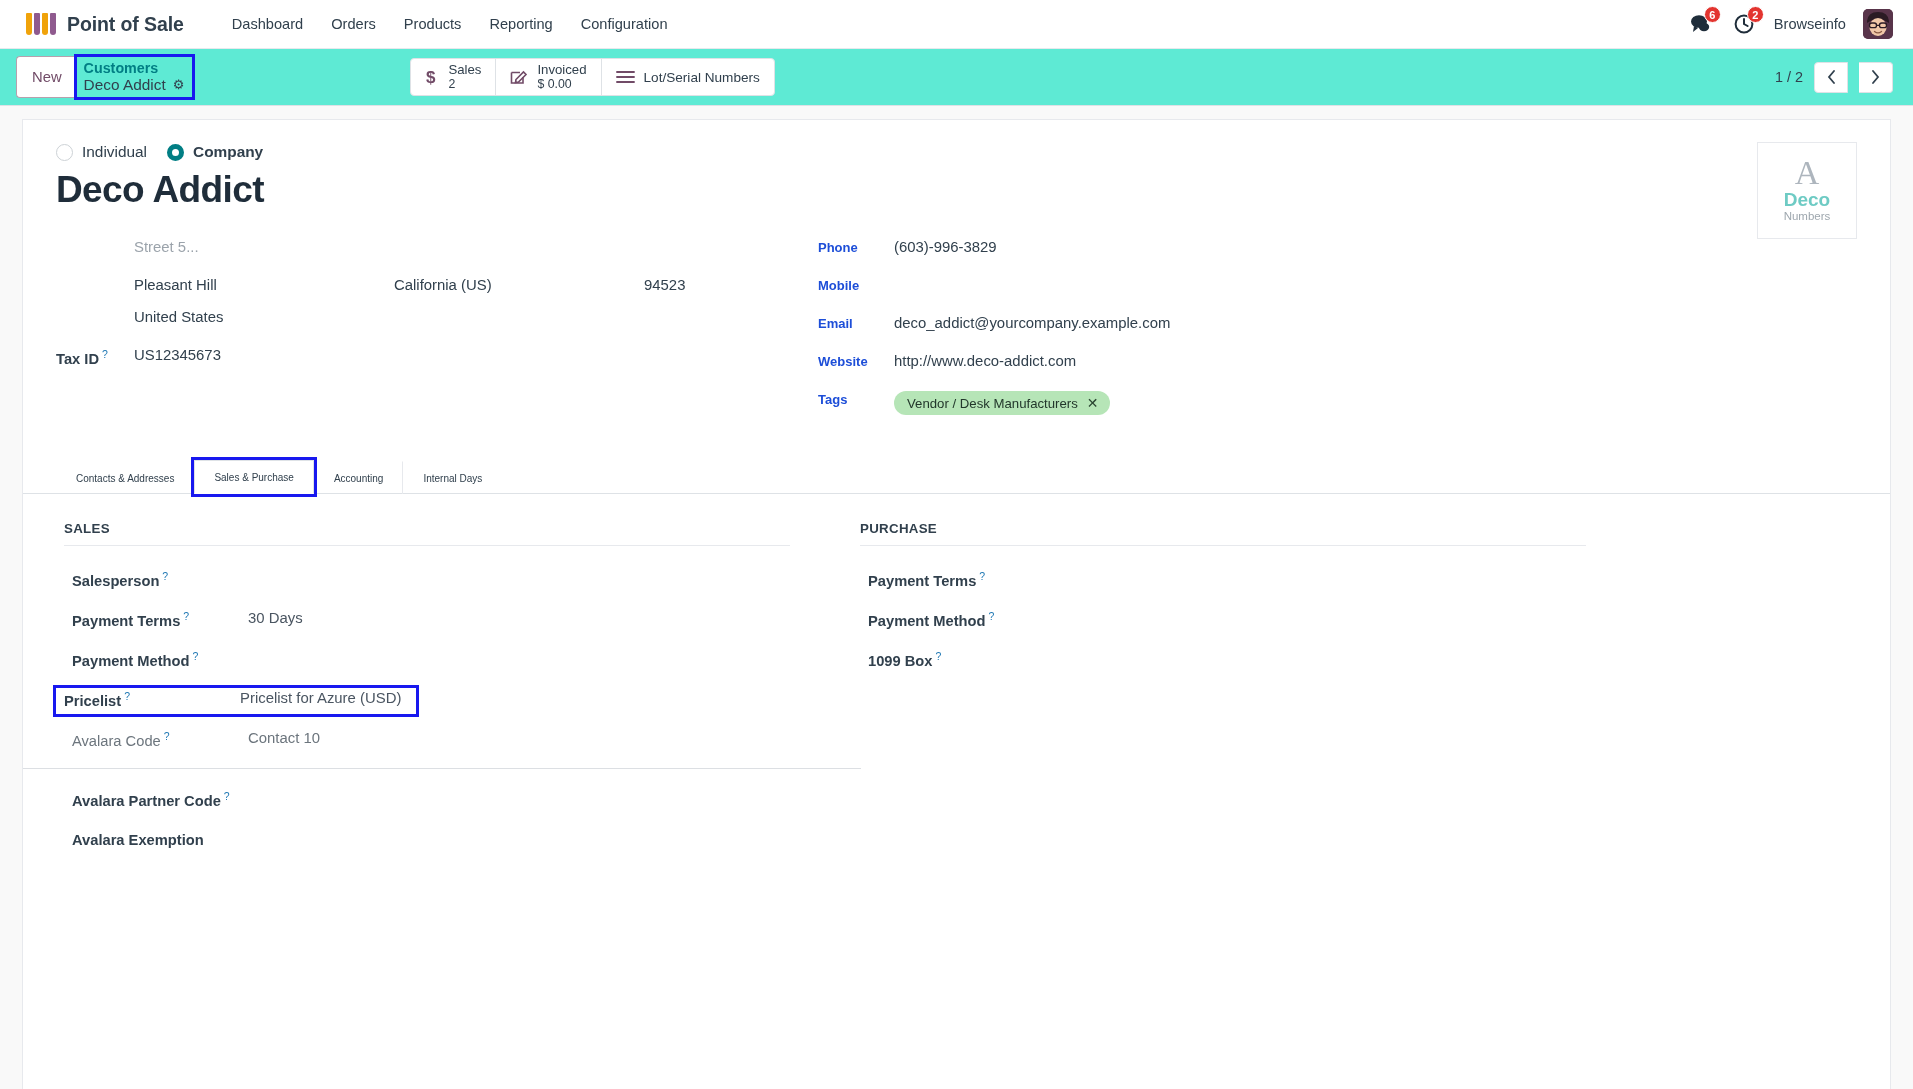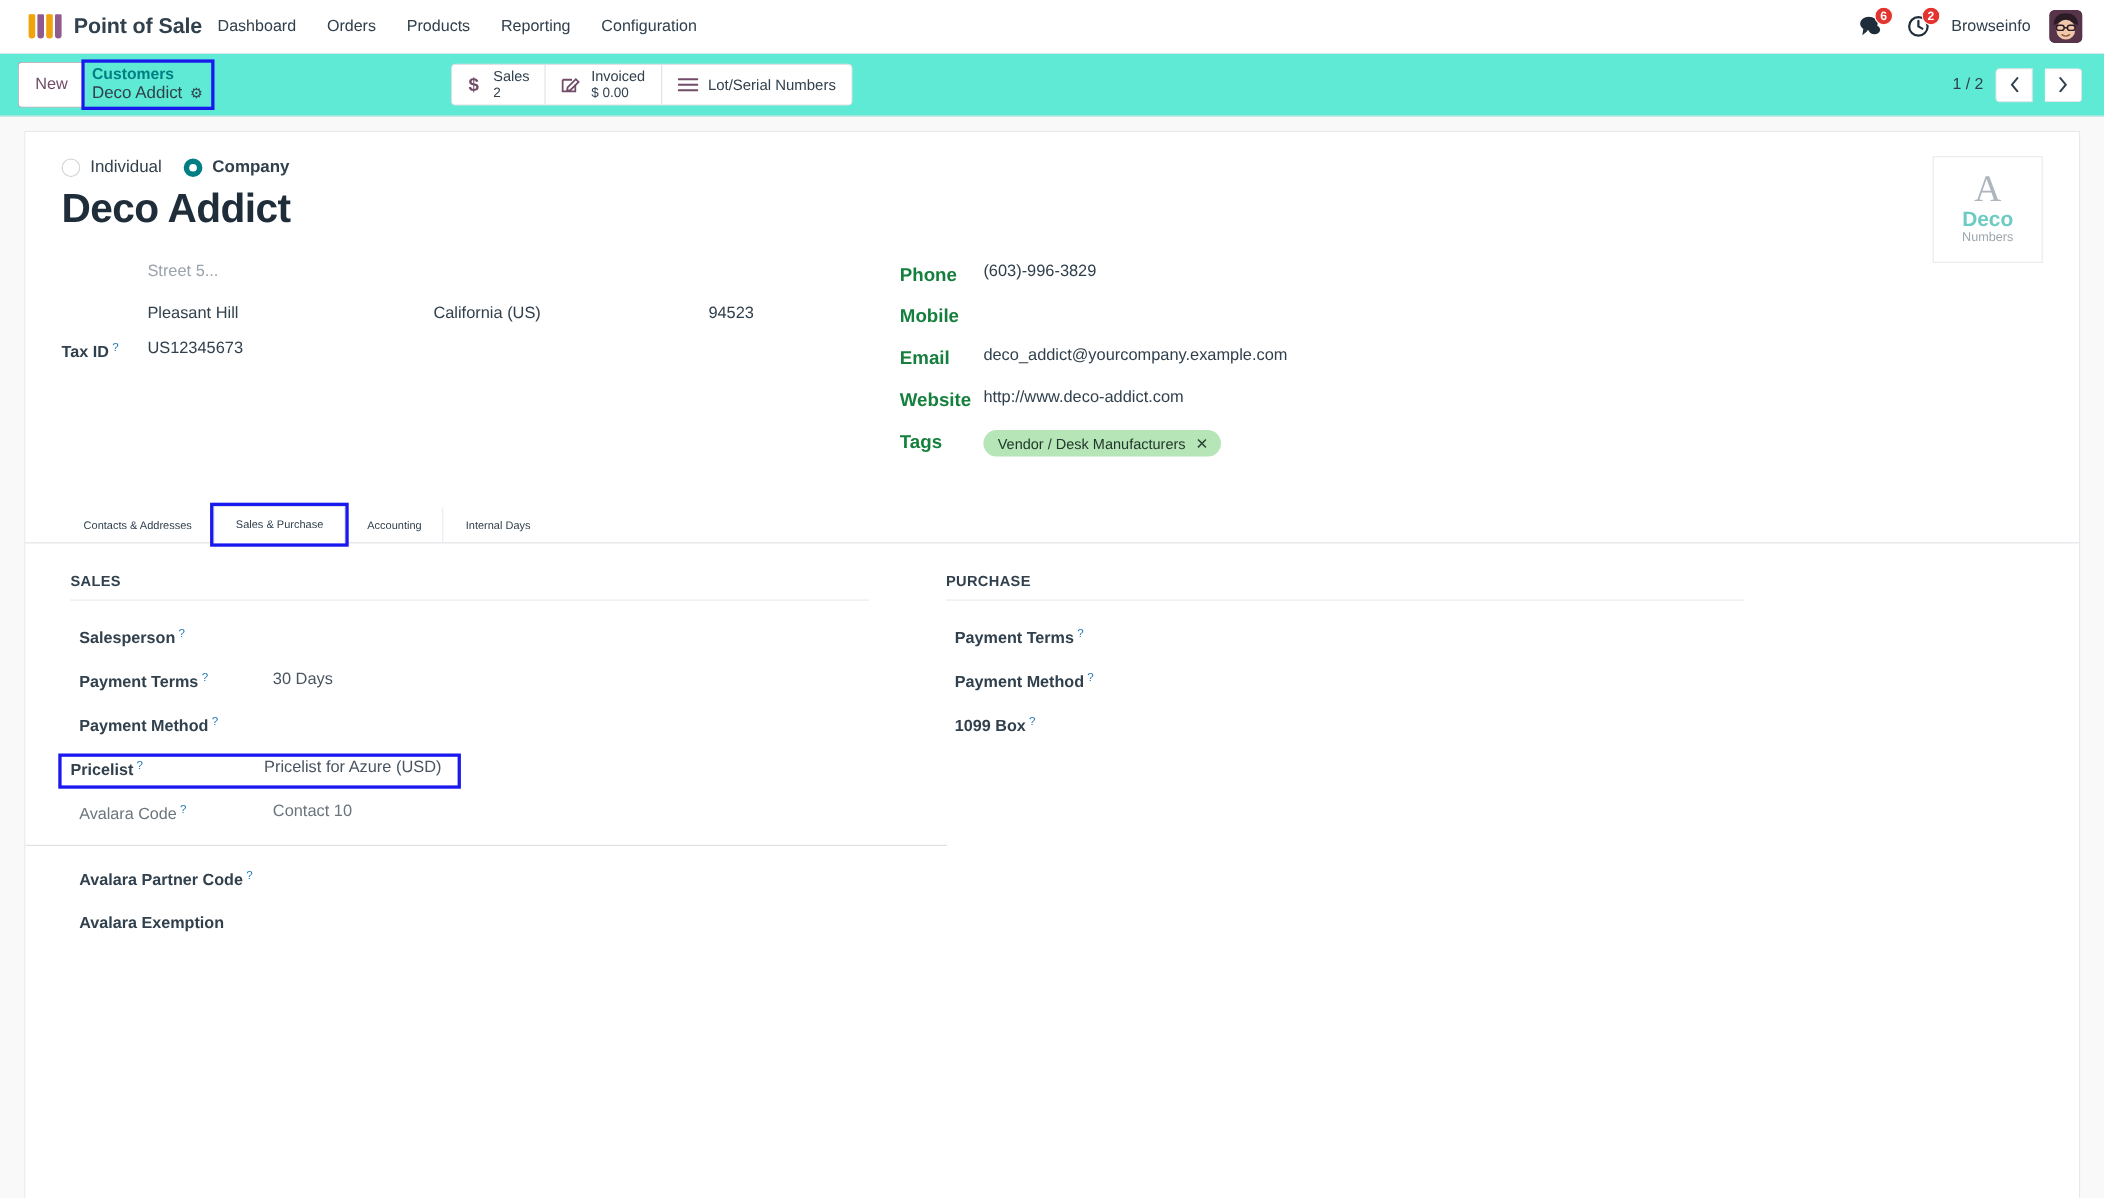--- a/index.html
+++ b/index.html
@@ -13,21 +13,21 @@
 
   
   .navbar {
     height: 49px;
     background: #ffffff;
     display: flex;
     align-items: center;
     padding: 0 20px 0 26px;
     border-bottom: 1px solid #e7e9ed;
   }
-  .brand { display: flex; align-items: center; gap: 11px; }
+  .brand { display: flex; align-items: center; gap: 11px; margin-right: 34px; }
   .brand-logo { display: flex; align-items: flex-end; gap: 2px; height: 22px; }
   .brand-logo i { display: block; width: 6px; height: 22px; border-radius: 1px 1px 3px 3px; }
   .bl1 { background: #f0a30a; }
   .bl2 { background: #8f5a8e; }
   .bl3 { background: #f0a30a; }
   .bl4 { background: #8f5a8e; }
   .brand-name { font-size: 19.5px; font-weight: 700; color: #31404d; letter-spacing: -0.1px; }
   .menu { display: flex; align-items: center; gap: 0; }
   .menu-item {
     font-size: 14.6px; color: #31404d; padding: 6px 14px;
@@ -124,21 +124,21 @@
   .fval { font-size: 14.9px; color: #31404d; }
   .fval.ph { color: #9ba3ab; }
   .subrow { display: flex; margin-bottom: 16px; }
   .sub-a { width: 260px; font-size: 14.9px; color: #31404d; }
   .sub-b { width: 250px; font-size: 14.9px; color: #31404d; }
   .sub-c { font-size: 14.9px; color: #31404d; }
   .indent { margin-left: 78px; }
   .q { color: #017e84; font-size: 10.5px; vertical-align: super; margin-left: 3px; font-weight: 400; }
   .q.blue { color: #1f78b4; }
 
-  .rlbl { font-size: 17px; font-weight: 700; color: #15803d; width: 76px; flex: 0 0 76px; padding-top:1px;}
+  .rlbl { font-size: 13px; font-weight: 700; color: #1d4ed8; width: 76px; flex: 0 0 76px; padding-top:1px;}
 
   .tag {
     display: inline-flex; align-items: center; gap: 9px;
     background: #b6e5b7; color: #22372b; border-radius: 12px;
     padding: 4px 11px 4px 13px; font-size: 13.2px; font-weight: 500;
   }
   .tag-x { font-size: 14px; cursor: pointer; color: #2a4431; }
 
   .logo-box {
     position: absolute; right: 33px; top: 22px;
@@ -316,20 +316,23 @@
 
       <div class="col-l">
         <div class="frow indent">
           <span class="fval ph">Street 5...</span>
         </div>
         <div class="subrow indent">
           <span class="sub-a">Pleasant Hill</span>
           <span class="sub-b">California (US)</span>
           <span class="sub-c">94523</span>
         </div>
+        <div class="frow indent">
+          <span class="fval">United States</span>
+        </div>
         <div class="frow">
           <span class="flbl">
             <span>Tax ID</span><span class="q blue">?</span>
           </span>
           <span class="fval">US12345673</span>
         </div>
       </div>
 
       <div class="col-r">
         <div class="frow">

